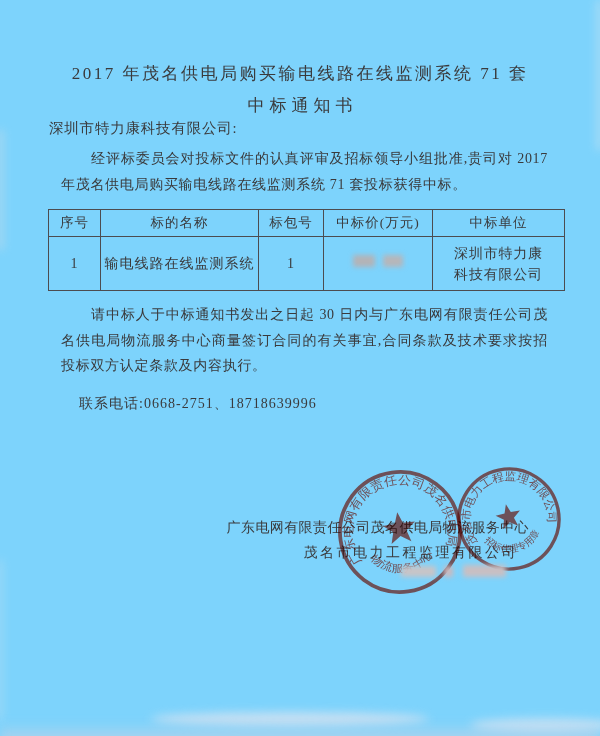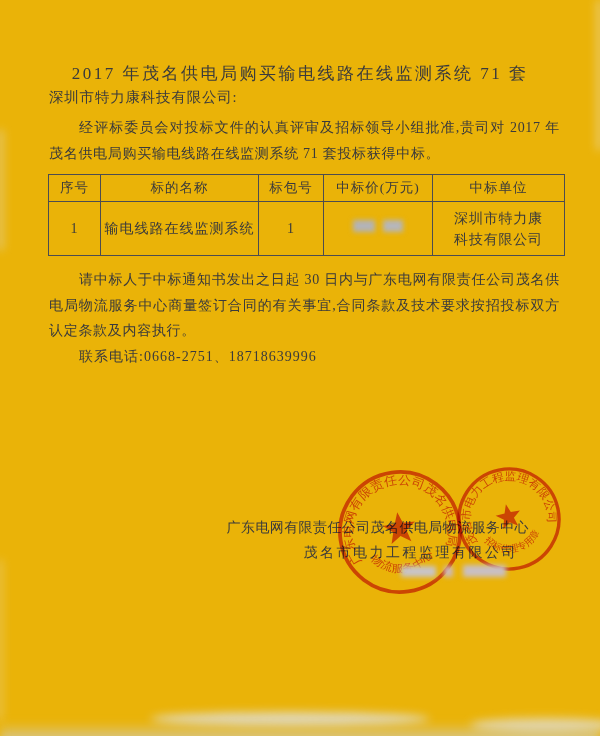--- a/index.html
+++ b/index.html
@@ -1,27 +1,27 @@
 <!DOCTYPE html>
 <html><head>
 <meta charset="utf-8">
 <style>
   html,body{margin:0;padding:0;background:#ffffff;}
   .page{
     position:relative;width:600px;height:736px;overflow:hidden;
-    background:#eab308;color:#3a3a3c;
+    background:#7dd3fc;color:#3a3a3c;
     font-family:"Liberation Serif","DejaVu Serif",serif;
   }
   .title1{margin:0;padding-top:62px;text-align:center;font-size:17px;font-weight:normal;
           letter-spacing:2.5px;line-height:24px;}
   .title2{margin:9px 0 0;text-align:center;font-size:17px;letter-spacing:5px;text-indent:5px;line-height:22px;}
   .docnum{margin-top:3px;text-align:right;padding-right:104px;font-size:15.5px;
           letter-spacing:1.5px;line-height:20px;color:#47474c;}
   .recipient{margin-top:0;padding-left:49px;font-size:14.5px;letter-spacing:0.8px;line-height:22px;}
-  .para{margin:0;padding:0 40px 0 49px;font-size:14px;line-height:25.5px;letter-spacing:0.7px;
+  .para{margin:12px;padding:0 40px 0 49px;font-size:14px;line-height:25.5px;letter-spacing:0.7px;
         text-align:justify;text-indent:2.15em;}
   .p1{margin-top:7px;}
   .p2{margin-top:11px;}
   .awdtable{margin:8px 0 0 48px;border-collapse:collapse;table-layout:fixed;width:516px;
             font-size:14px;border:1.5px solid #47474b;}
   .awdtable th,.awdtable td{border:1px solid #4c4c50;text-align:center;padding:0 2px;
             font-weight:normal;letter-spacing:1px;}
   .awdtable thead th{height:26px;font-size:13.5px;}
   .awdtable tbody td{height:53px;}
   .winner-cell{line-height:21px;padding:0 20px !important;letter-spacing:0.8px !important;}
@@ -50,20 +50,21 @@
   .sh-left{left:-2px;top:130px;width:5px;height:120px;background:#dcdde1;opacity:.55;}
   .sh-left2{left:-2px;top:560px;width:4px;height:160px;background:#e3e4e8;opacity:.45;}
   .sh-right{right:-2px;top:0;width:5px;height:150px;background:#e8e9ec;opacity:.55;}
 </style>
 </head>
 <body>
 
 <div class="page">
 
   <h1 class="title1">2017 年茂名供电局购买输电线路在线监测系统 71 套</h1>
+  <div class="title2">中标通知书</div>
 
   <div class="recipient">深圳市特力康科技有限公司:</div>
 
   <p class="para p1">经评标委员会对投标文件的认真评审及招标领导小组批准,贵司对 2017 年茂名供电局购买输电线路在线监测系统 71 套投标获得中标。</p>
 
   <table class="awdtable">
     <colgroup>
       <col style="width:52px">
         <col style="width:158px">
         <col style="width:65px">

